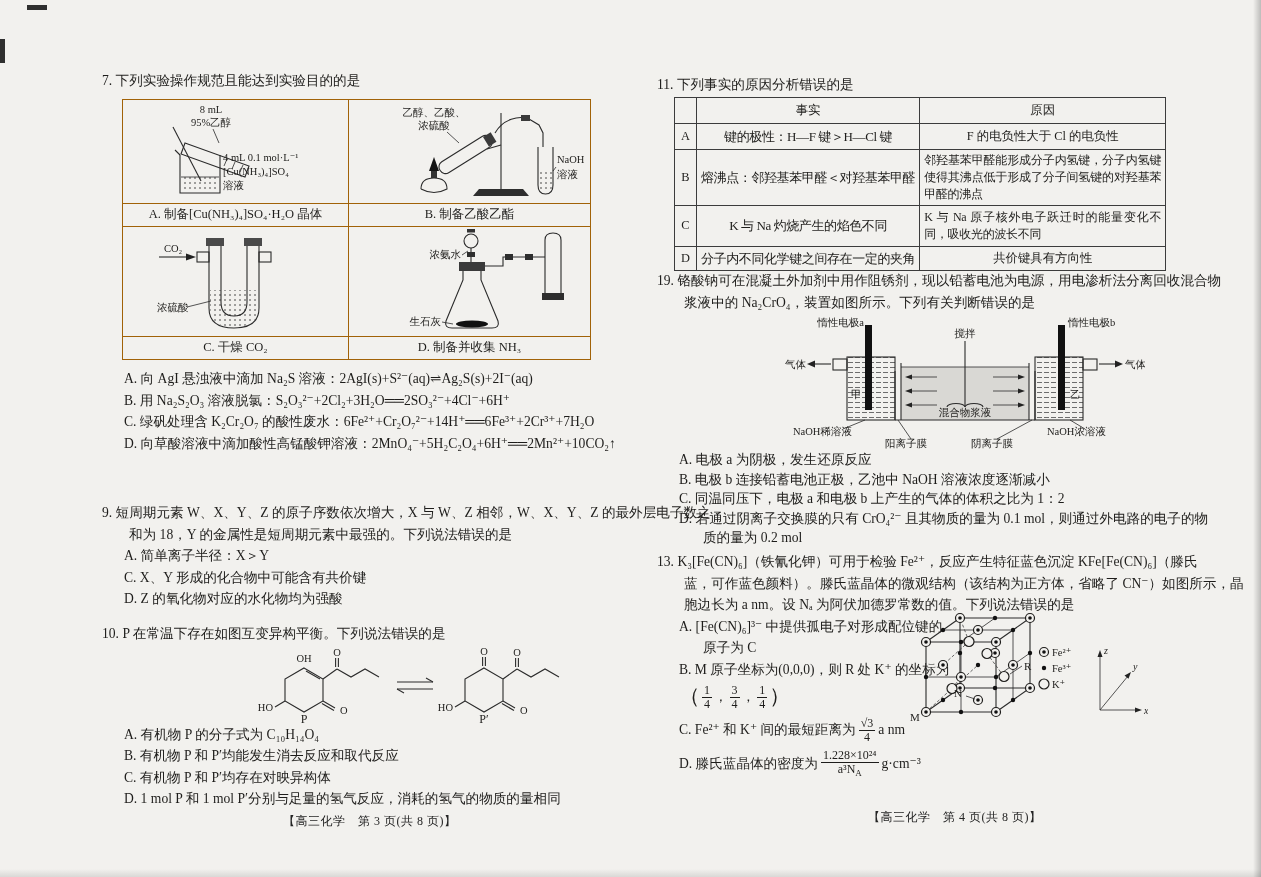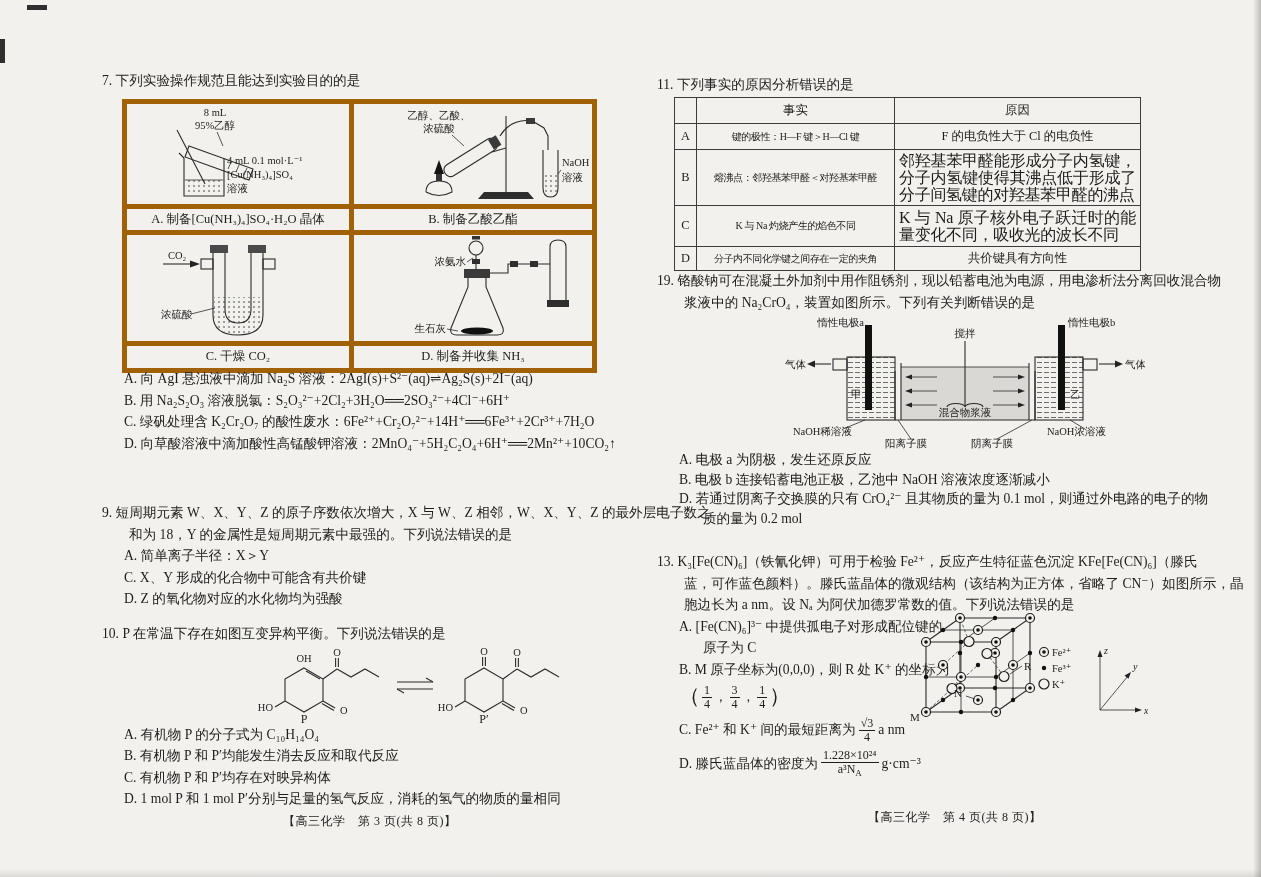--- a/index.html
+++ b/index.html
@@ -15,28 +15,28 @@
 .col{position:absolute;font-size:13.6px;line-height:21.5px}
 .col-left{left:100px;top:70px;width:548px}
 .col-right{left:655px;top:74px;width:552px}
 .qb{position:absolute;left:2px;width:100%}
 .stem{padding-left:27px;text-indent:-27px;white-space:nowrap}
 .cont{padding-left:27px;white-space:nowrap}
 .opt{margin-left:22px;white-space:nowrap}
 .opt2{margin-left:46px;white-space:nowrap}
 table{border-collapse:collapse}
 .t7{margin:7px 0 0 20px;table-layout:fixed}
-.t7 td{border:5px solid #a16207;text-align:center;vertical-align:middle;padding:0;overflow:hidden}
+.t7 td{border:1px solid #a16207;text-align:center;vertical-align:middle;padding:0;overflow:hidden}
 .t7 .lbl{height:23px;font-size:12.5px;white-space:nowrap}
 .t7 .imgc{height:104px}
 .t7 .imgc2{height:110px}
 .t11{margin:1px 0 0 17px;table-layout:fixed;font-size:12.4px;line-height:17px}
 .t11 td{border:1px solid #3c3c3c;text-align:center;vertical-align:middle;padding:2px 4px;overflow:hidden}
-.t11 .fact{font-size:10px;letter-spacing:-.4px;white-space:nowrap}
-.t11 .jst{text-align:justify;font-size:16px;letter-spacing:-.3px}
+.t11 .fact{font-size:13px;letter-spacing:-.4px;white-space:nowrap}
+.t11 .jst{text-align:justify;font-size:12px;letter-spacing:-.3px}
 .q12opts{line-height:19.5px}
 .frac{display:inline-block;vertical-align:-.62em;text-align:center;line-height:1.08;font-size:12px;margin:0 1px}
 .frac>span,.frac>.de{display:block;padding:0 2px}
 .frac .nu{border-bottom:1px solid #1e1d1b}
 .bigp{font-size:21px;vertical-align:-3px}
 .coords{height:34px;display:flex;align-items:center;gap:1px}
 .fr-line{height:32px;display:flex;align-items:center;gap:2px}
 sub{font-size:9px}
 .footer{position:absolute;font-size:12px;letter-spacing:.5px;color:#242424}
 svg{display:block}
@@ -346,20 +346,21 @@
         <line x1="113" y1="105" x2="126" y2="124" class="lnt"></line>
         <text x="100" y="132">阳离子膜</text>
         <line x1="247" y1="105" x2="212" y2="124" class="lnt"></line>
         <text x="186" y="132">阴离子膜</text>
         <line x1="285" y1="105" x2="300" y2="114" class="lnt"></line>
         <text x="262" y="120">NaOH浓溶液</text>
       </svg>
       <div class="q12opts">
         <div class="opt">A. 电极 a 为阴极，发生还原反应</div>
         <div class="opt">B. 电极 b 连接铅蓄电池正极，乙池中 NaOH 溶液浓度逐渐减小</div>
+        <div class="opt">C. 同温同压下，电极 a 和电极 b 上产生的气体的体积之比为 1：2</div>
         <div class="opt">D. 若通过阴离子交换膜的只有 CrO₄²⁻ 且其物质的量为 0.1 mol，则通过外电路的电子的物</div>
         <div class="opt2">质的量为 0.2 mol</div>
       </div>
     </div>
 
     <div class="qb" style="top:477px">
       <div class="stem"><span>13.</span> <span>K₃[Fe(CN)₆]（铁氰化钾）可用于检验 Fe²⁺，反应产生特征蓝色沉淀 KFe[Fe(CN)₆]（滕氏</span></div>
       <div class="cont">蓝，可作蓝色颜料）。滕氏蓝晶体的微观结构（该结构为正方体，省略了 CN⁻）如图所示，晶</div>
       <div class="cont">胞边长为 a nm。设 Nₐ 为阿伏加德罗常数的值。下列说法错误的是</div>
       <div class="opt">A. [Fe(CN)₆]³⁻ 中提供孤电子对形成配位键的</div>

